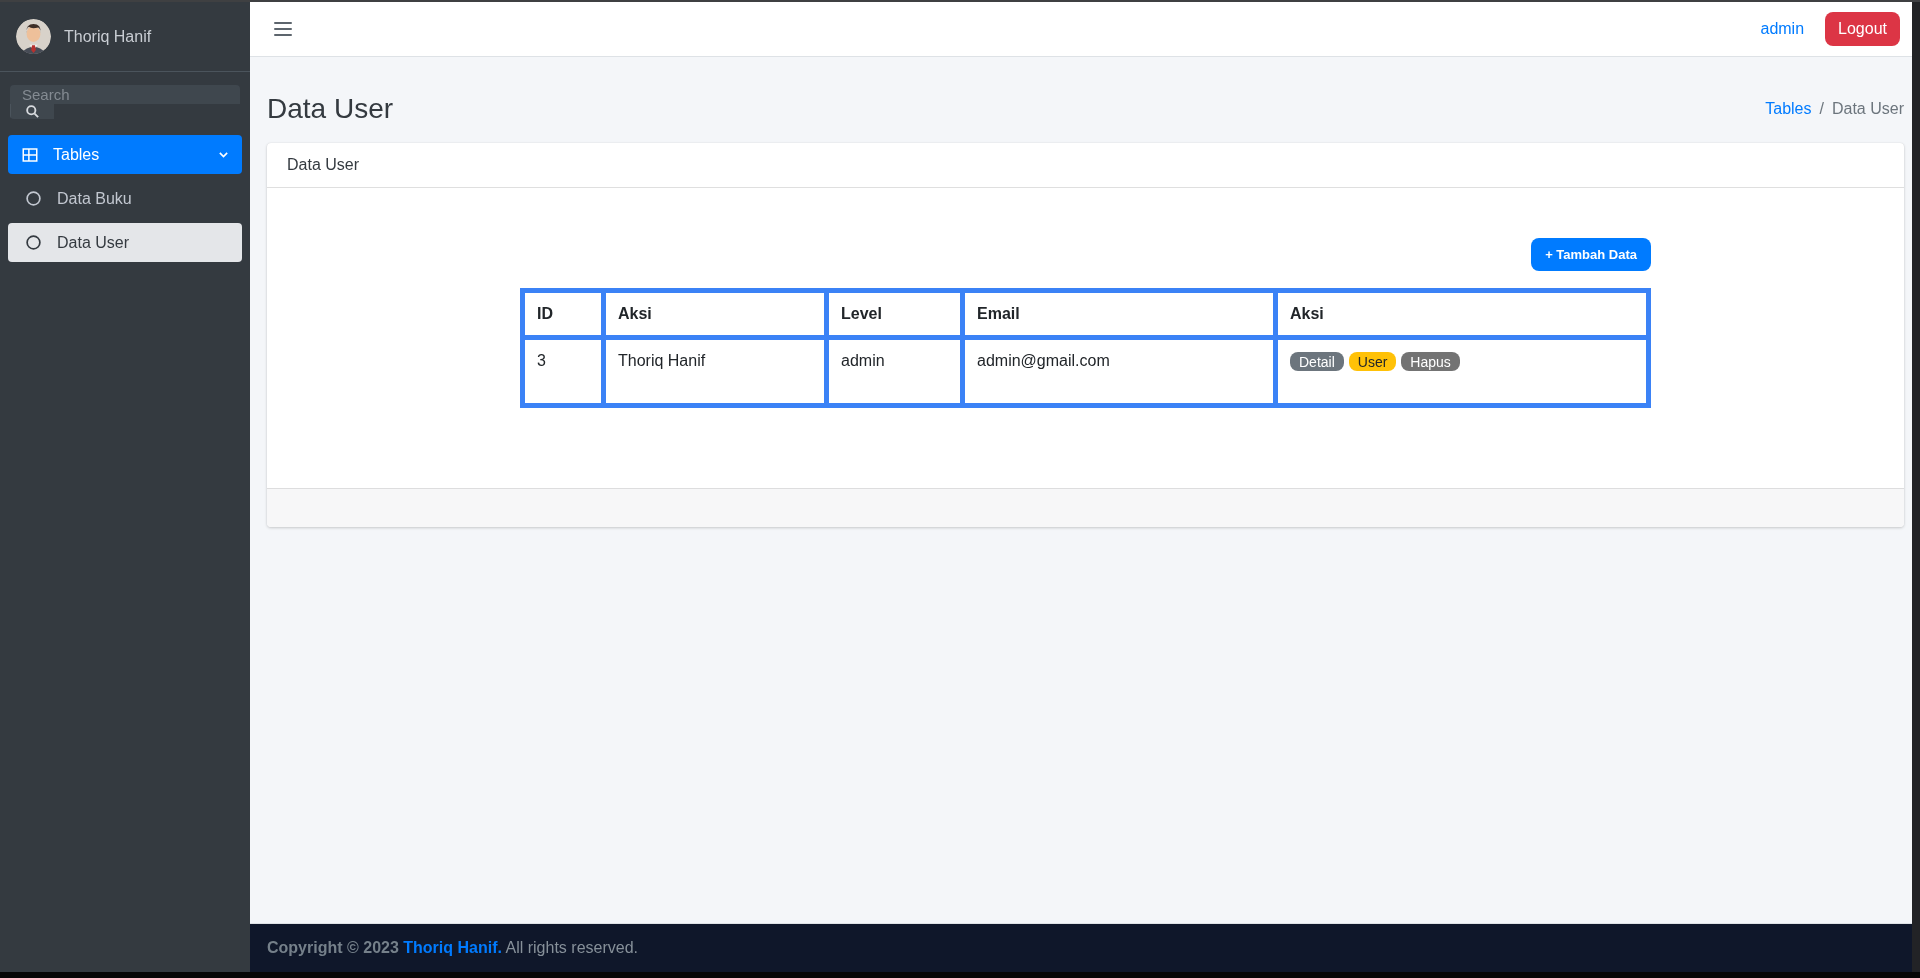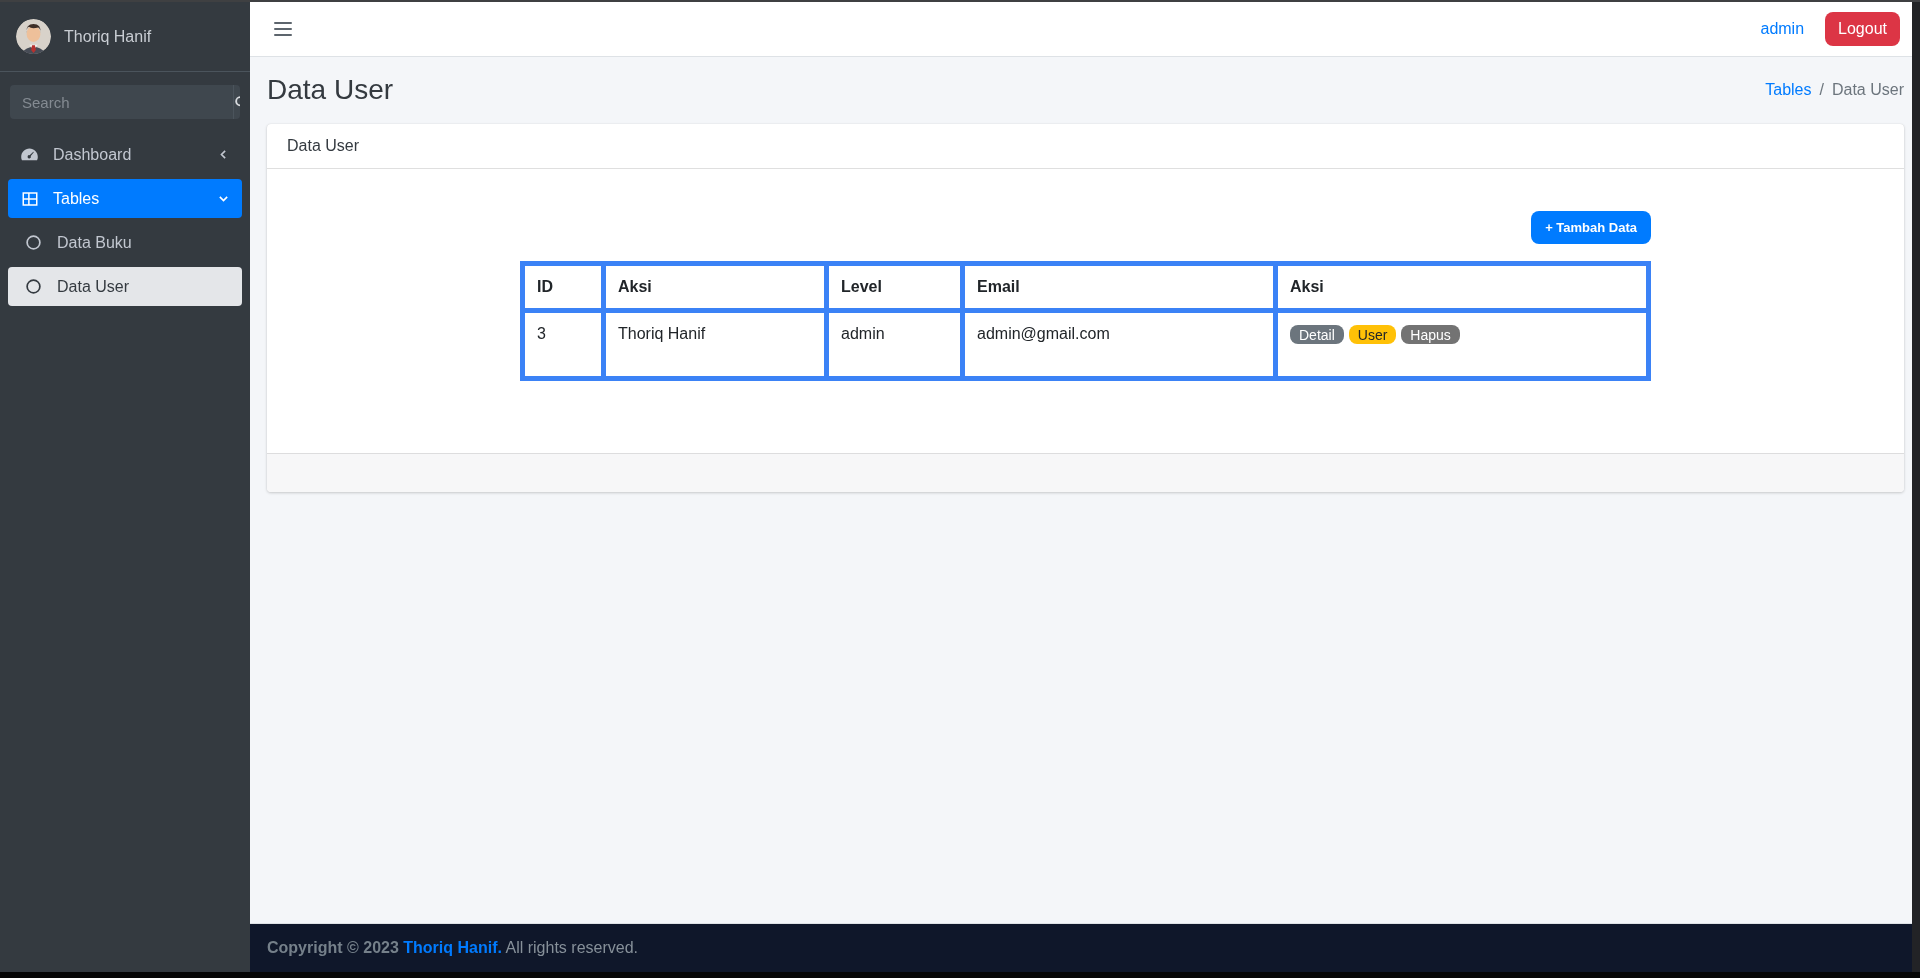--- a/index.html
+++ b/index.html
@@ -12,54 +12,54 @@
   }
   .frame-top { position: absolute; top: 0; left: 0; width: 1920px; height: 2px; background: #3f4042; z-index: 50; }
   .frame-bottom { position: absolute; bottom: 0; left: 0; width: 1920px; height: 6px; background: #060606; z-index: 50; }
   .app { position: absolute; top: 2px; left: 0; right: 8px; bottom: 6px; display: flex; background: #f4f6f9; overflow: hidden; }
 
   
   .sidebar { width: 250px; flex: none; background: #343a40; display: flex; flex-direction: column; }
   .user-panel { display: flex; align-items: center; gap: 13px; padding: 17px 16px; border-bottom: 1px solid #4b545c; }
   .avatar { width: 35px; height: 35px; border-radius: 50%; overflow: hidden; flex: none; }
   .user-name { color: #c9cdd3; font-size: 16px; }
-  .sidebar-search { display: flex; margin: 13px 10px 8px; height: 34px; border-radius: 4px; overflow: hidden; }
+  .sidebar-search { display: flex; margin: 13px 10px 8px; height: 34px; border-radius: 4px; overflow: hidden; flex-direction: column; }
   .sidebar-search input { flex: 1; background: #3f474e; border: none; outline: none; color: #c2c7d0; padding: 0 12px; font-size: 15px; font-family: "Liberation Sans", sans-serif; }
   .sidebar-search input::placeholder { color: #848b92; }
   .sidebar-search button { width: 44px; background: #3f474e; border: none; border-left: 1px solid #4b545c; color: #d8dbdf; cursor: pointer; display: flex; align-items: center; justify-content: center; }
   .nav { display: flex; flex-direction: column; gap: 5px; padding: 8px; }
   .nav-item { height: 39px; border-radius: 4px; display: flex; align-items: center; padding: 0 12px 0 10px; color: #c2c7d0; font-size: 16px; cursor: pointer; }
   .nav-item .nav-icon { width: 23px; margin-right: 12px; display: flex; align-items: center; justify-content: center; }
   .nav-item .chevron { margin-left: auto; display: flex; align-items: center; }
   .nav-item.active-primary { background: #007bff; color: #fff; }
   .nav-item.active-light { background: #e4e6e9; color: #343a40; }
   .nav-item.child { padding-left: 14px; }
 
   
-  .main { flex: 1; display: flex; flex-direction: column; min-width: 0; }
+  .main { flex: 1; display: flex; flex-direction: column; min-width: 0; gap: 19px; }
   .navbar { height: 55px; flex: none; background: #fff; border-bottom: 1px solid #dee2e6; display: flex; align-items: center; padding: 0 12px 0 18px; }
   .hamburger { background: none; border: none; cursor: pointer; display: flex; flex-direction: column; gap: 4px; padding: 6px; }
   .hamburger span { display: block; width: 18px; height: 2px; background: #5d656d; border-radius: 1px; }
   .navbar-right { margin-left: auto; display: flex; align-items: center; gap: 21px; }
   .navbar-user { color: #007bff; font-size: 16px; text-decoration: none; cursor: pointer; }
   .btn { display: inline-flex; align-items: center; justify-content: center; border: none; border-radius: 8px; cursor: pointer; font-family: "Liberation Sans", sans-serif; }
   .btn-logout { background: #dc3545; color: #fff; font-size: 16px; padding: 8px 13px; }
 
   .content { flex: 1; padding: 0 8px 0 17px; display: flex; flex-direction: column; overflow: hidden; }
   .content-header { display: flex; justify-content: space-between; align-items: center; padding: 17px 0 18px; }
   .page-title { font-size: 28px; font-weight: 400; color: #343a40; }
   .breadcrumb { font-size: 16px; display: flex; gap: 8px; align-items: center; }
   .breadcrumb .bc-link { color: #007bff; cursor: pointer; text-decoration: none; }
   .breadcrumb .bc-sep { color: #6c757d; }
   .breadcrumb .bc-current { color: #6c757d; }
 
   .card { background: #fff; border-radius: 4px; box-shadow: 0 0 1px rgba(0,0,0,.12), 0 1px 3px rgba(0,0,0,.18); }
   .card-header { padding: 13px 20px; border-bottom: 1px solid rgba(0,0,0,.125); font-size: 16px; color: #343a40; }
   .card-body { padding: 34px 0 64px; }
-  .card-inner { width: 1131px; margin: 8px auto; }
+  .card-inner { width: 1131px; margin: 16px auto; }
   .btn-row { display: flex; justify-content: flex-end; margin-bottom: 17px; }
   .btn-add { background: #007bff; color: #fff; font-size: 13px; font-weight: 700; padding: 9px 14px; }
   .card-footer { height: 39px; background: #f7f7f8; border-top: 1px solid rgba(0,0,0,.1); border-radius: 0 0 4px 4px; }
 
   table.data-table { width: 100%; border-collapse: collapse; table-layout: fixed; }
   .data-table th, .data-table td { border: 5px solid #3b82f6; text-align: left; vertical-align: top; padding: 12px; font-size: 16px; color: #212529; }
   .data-table th { font-weight: 700; height: 46px; }
   .data-table td { height: 68px; }
   .col-id { width: 81px; } .col-nama { width: 223px; } .col-level { width: 136px; } .col-email { width: 313px; }
   .action-btns { display: flex; gap: 5px; }
@@ -99,33 +99,20 @@
       <input type="text" placeholder="Search" style="">
       <button>
         <svg viewBox="0 0 16 16" width="15" height="15">
           <circle cx="6.7" cy="6.7" r="4.4" fill="none" stroke="currentColor" stroke-width="2"></circle>
           <path d="M10.2 10.2 L14 14" stroke="currentColor" stroke-width="2"></path>
         </svg>
       </button>
     </div>
 
     <nav class="nav">
-      <div class="nav-item">
-        <span class="nav-icon">
-          <svg viewBox="0 0 24 24" width="19" height="19">
-            <path fill="currentColor" d="M12 4.5C6.2 4.5 1.5 9.2 1.5 15c0 1.6.35 3.1 1 4.4h19c.65-1.3 1-2.8 1-4.4C22.5 9.2 17.8 4.5 12 4.5zm5.2 4.9-3.6 4.6a2.1 2.1 0 1 1-1.4-1.2l4.3-4.1c.35-.33.98.26.7.7z"></path>
-          </svg>
-        </span>
-        <span>Dashboard</span>
-        <span class="chevron">
-          <svg viewBox="0 0 16 16" width="13" height="13">
-              <path d="M10 3.5 5.5 8 10 12.5" fill="none" stroke="currentColor" stroke-width="2"></path>
-            </svg>
-        </span>
-      </div>
 
       <div class="nav-item active-primary">
         <span class="nav-icon">
           <svg viewBox="0 0 24 24" width="18" height="18">
             <path fill="currentColor" d="M2 3h20v18H2z"></path>
             <g fill="#007bff">
               <rect x="4" y="5" width="5.5" height="6"></rect>
               <rect x="11.5" y="5" width="8.5" height="6"></rect>
               <rect x="4" y="13" width="5.5" height="6"></rect>
               <rect x="11.5" y="13" width="8.5" height="6"></rect>

